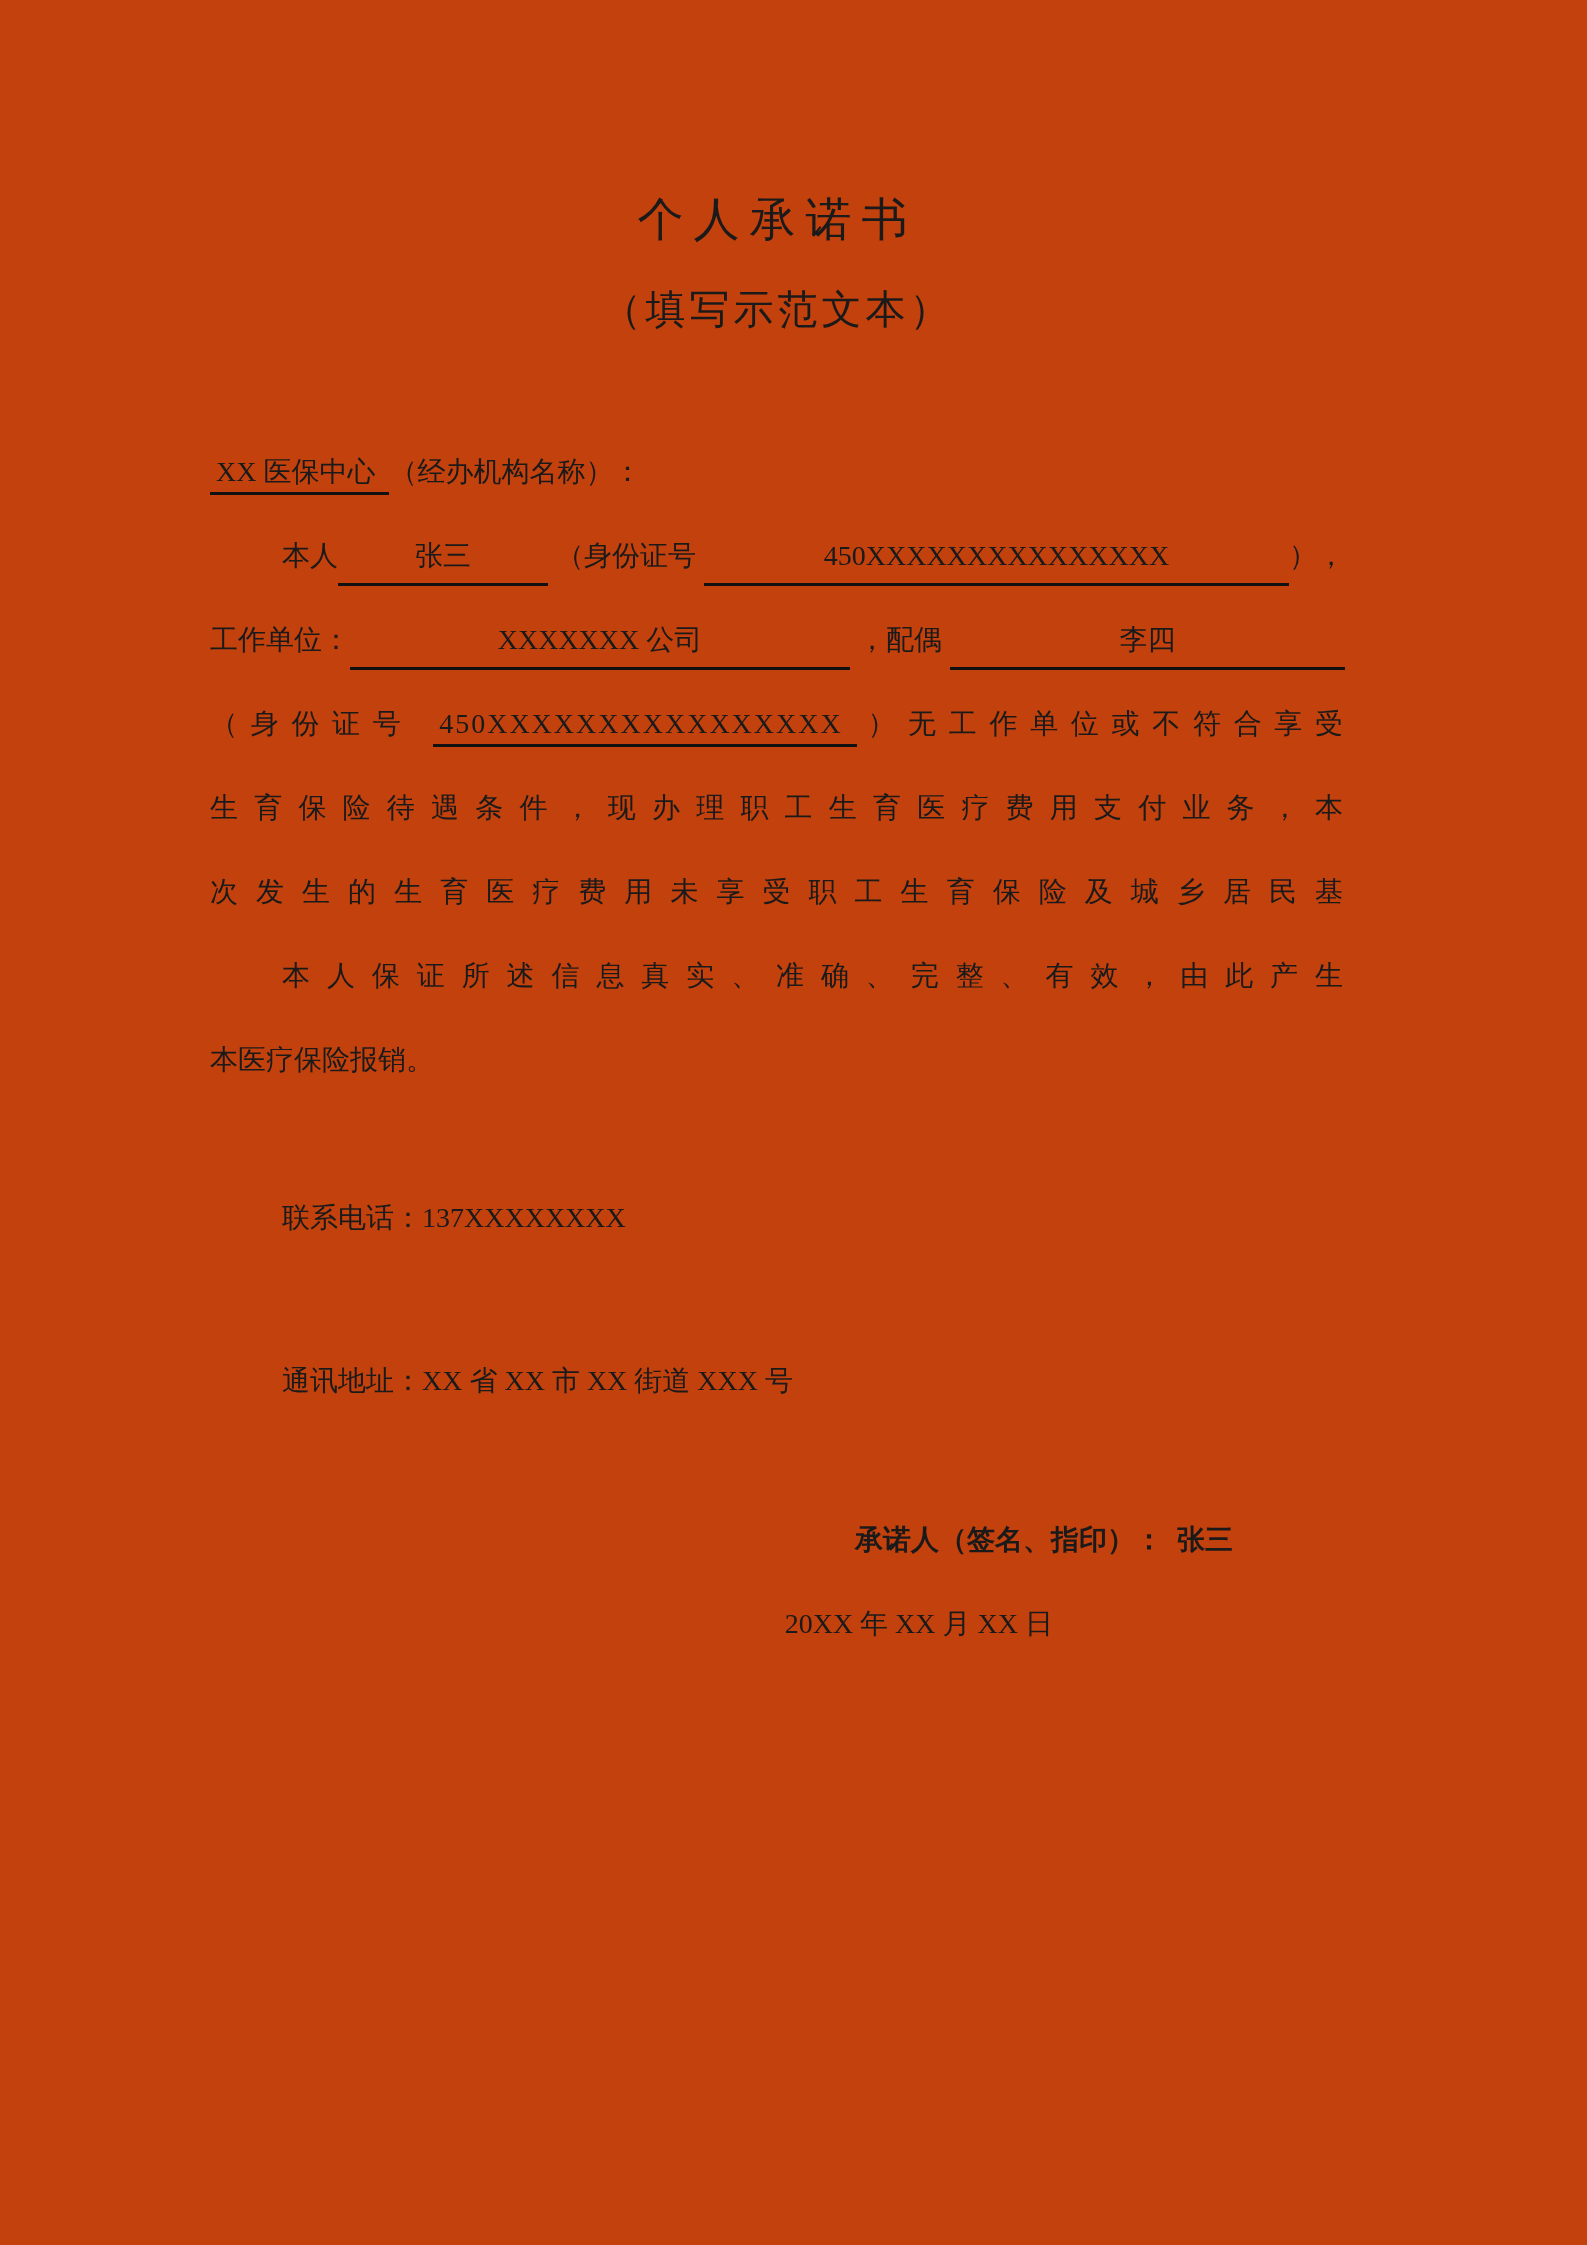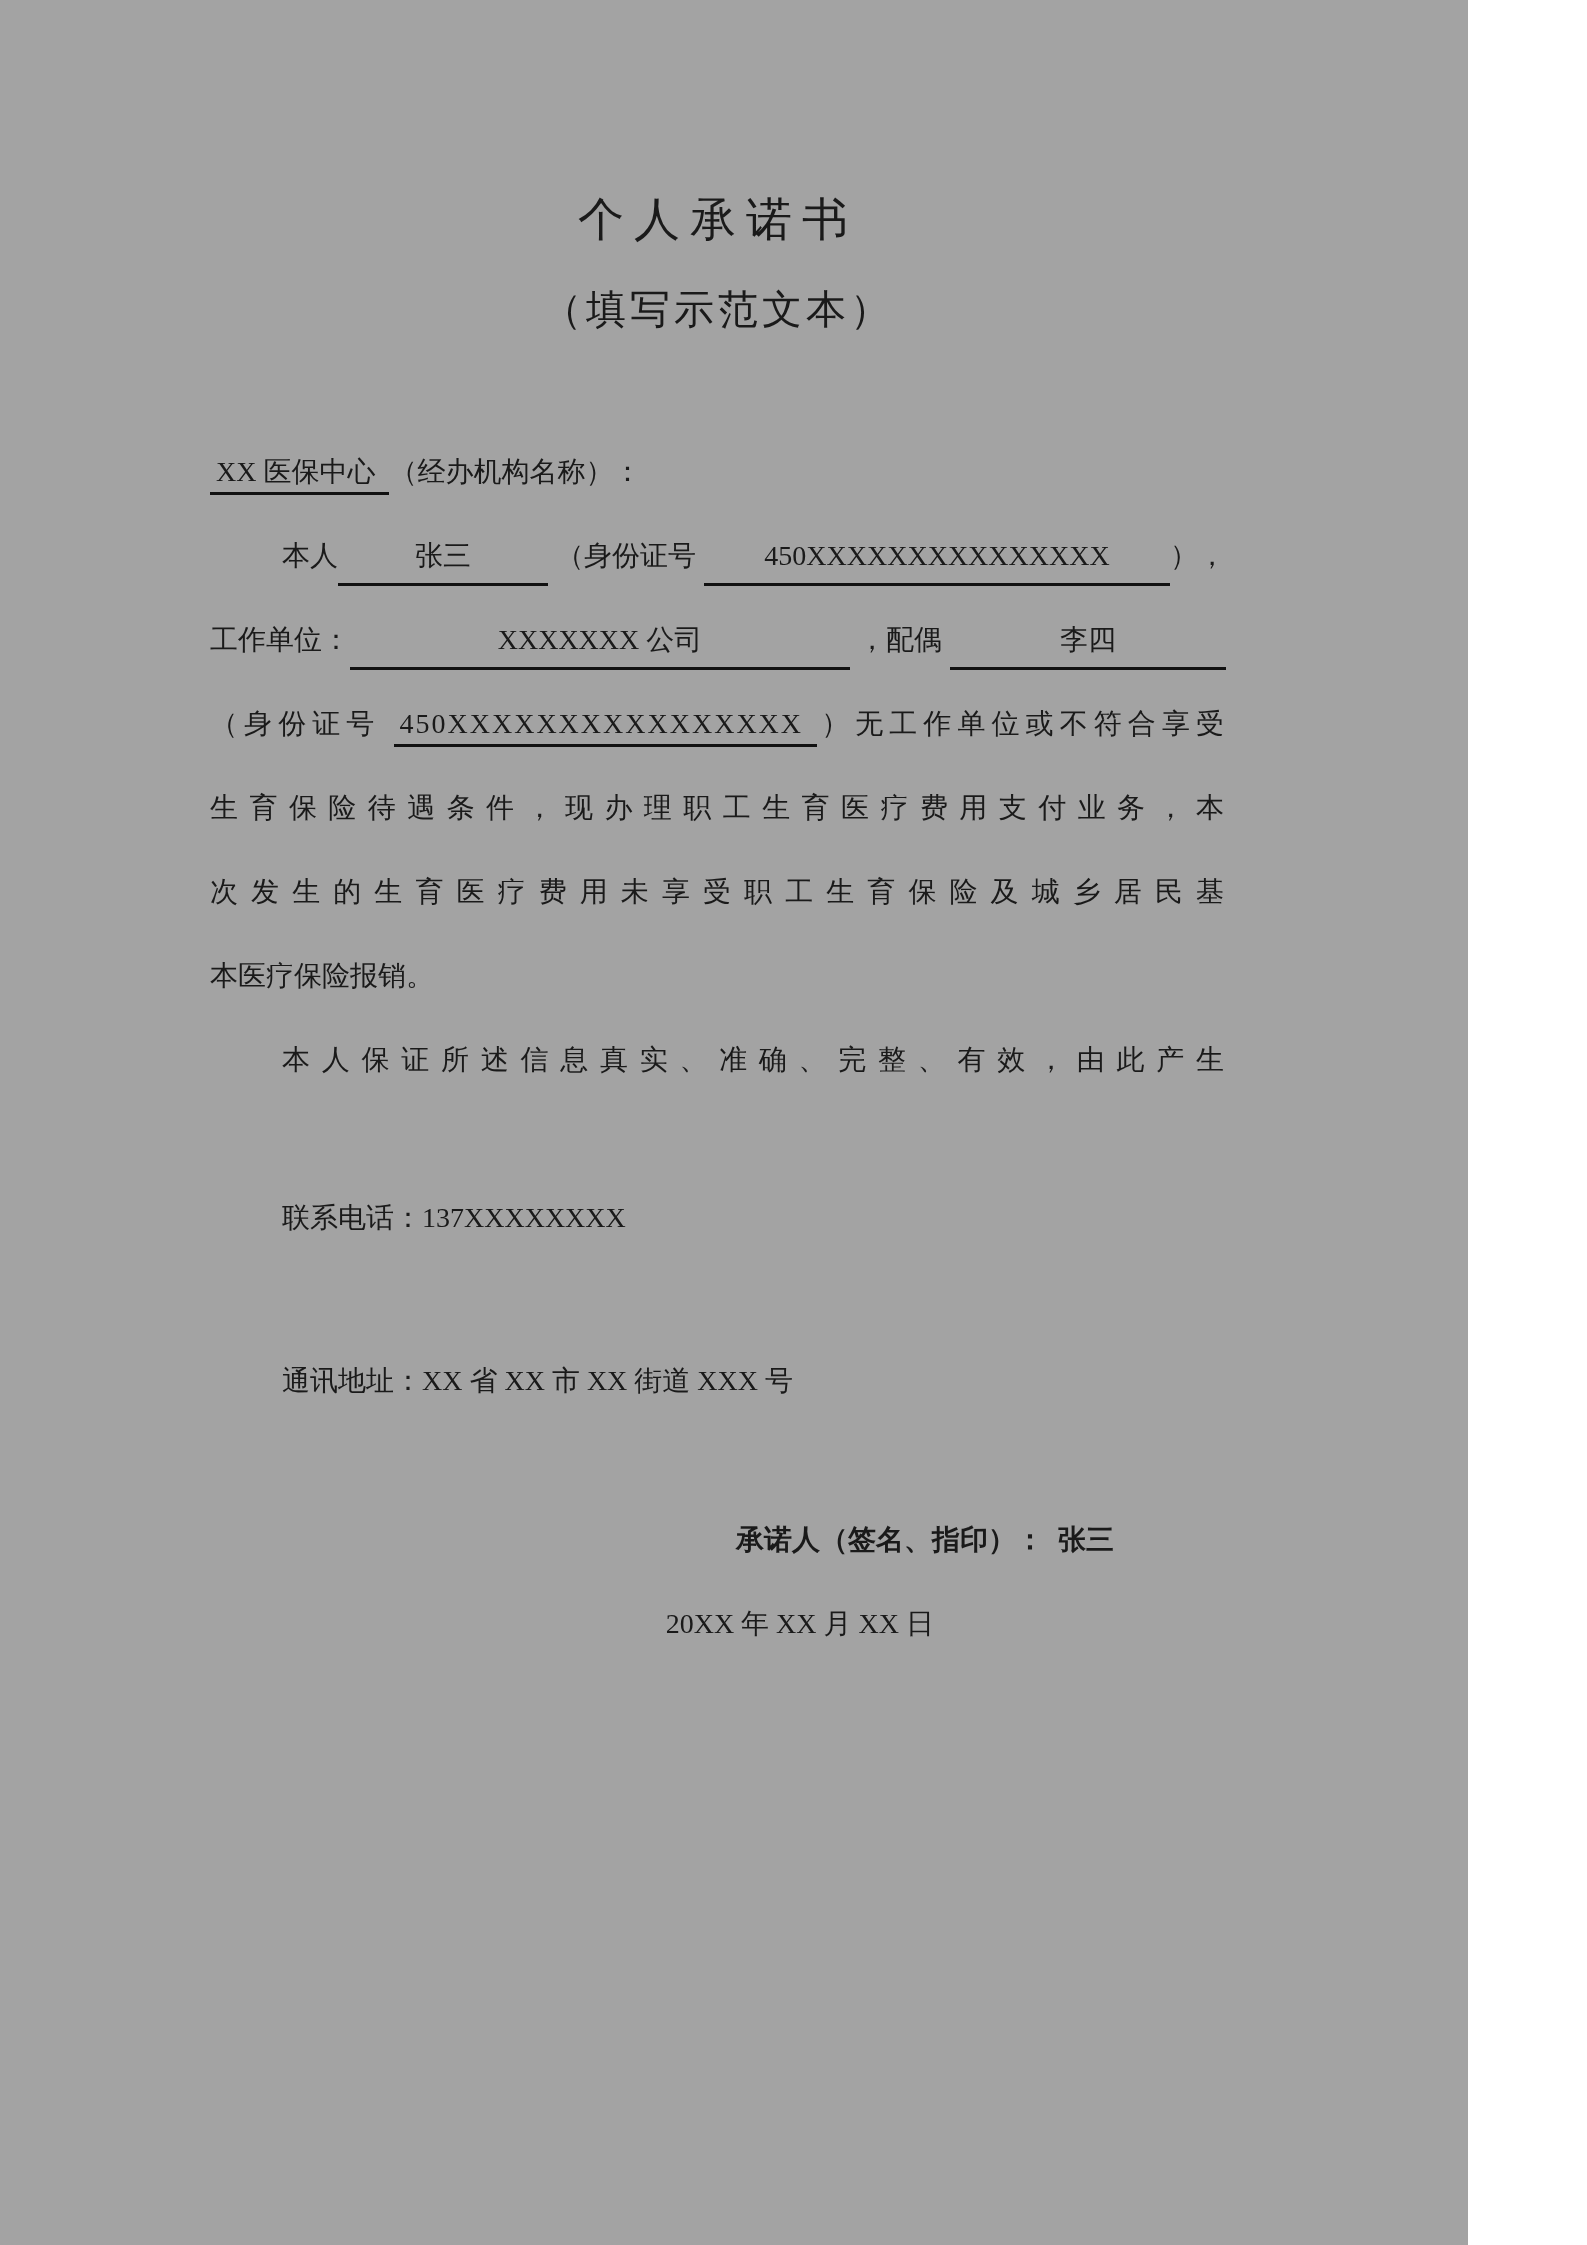--- a/index.html
+++ b/index.html
@@ -2,24 +2,24 @@
 <html><head>
 <meta charset="utf-8">
 <style>
   html, body {
     margin: 0;
     padding: 0;
     background: #ffffff;
   }
   .page {
     position: relative;
-    width: 1468px;
+    width: 1587px;
     height: 2245px;
     box-sizing: border-box;
-    background: #a3a3a3;
+    background: #c2410c;
     color: #1a1a1a;
     font-family: "Liberation Serif", "DejaVu Serif", serif;
     padding: 185px 242px 0 210px;
     overflow: hidden;
   }
   .heading-block {
     text-align: center;
   }
   h1.title {
     margin: 0;
@@ -106,23 +106,23 @@
       <span class="ufield grow seg-gap">李四</span>
     </div>
 
     <div class="line jl">
       <span>（身份证号</span>
       <span class="u">450XXXXXXXXXXXXXXXX</span><span>）无工作单位或不符合享受</span>
     </div>
 
     <div class="line jl">生育保险待遇条件，现办理职工生育医疗费用支付业务，本</div>
     <div class="line jl">次发生的生育医疗费用未享受职工生育保险及城乡居民基</div>
+    <div class="line jl indent">本人保证所述信息真实、准确、完整、有效，由此产生</div>
+
     <div class="line">本医疗保险报销。</div>
-
-    <div class="line jl indent">本人保证所述信息真实、准确、完整、有效，由此产生</div>
 
     <div class="line indent phone-line">
       <span>联系电话：</span><span>137XXXXXXXX</span>
     </div>
 
     <div class="line indent addr-line">
       <span>通讯地址：</span><span>XX 省 XX 市 XX 街道 XXX 号</span>
     </div>
 
     <div class="line sig-line">

